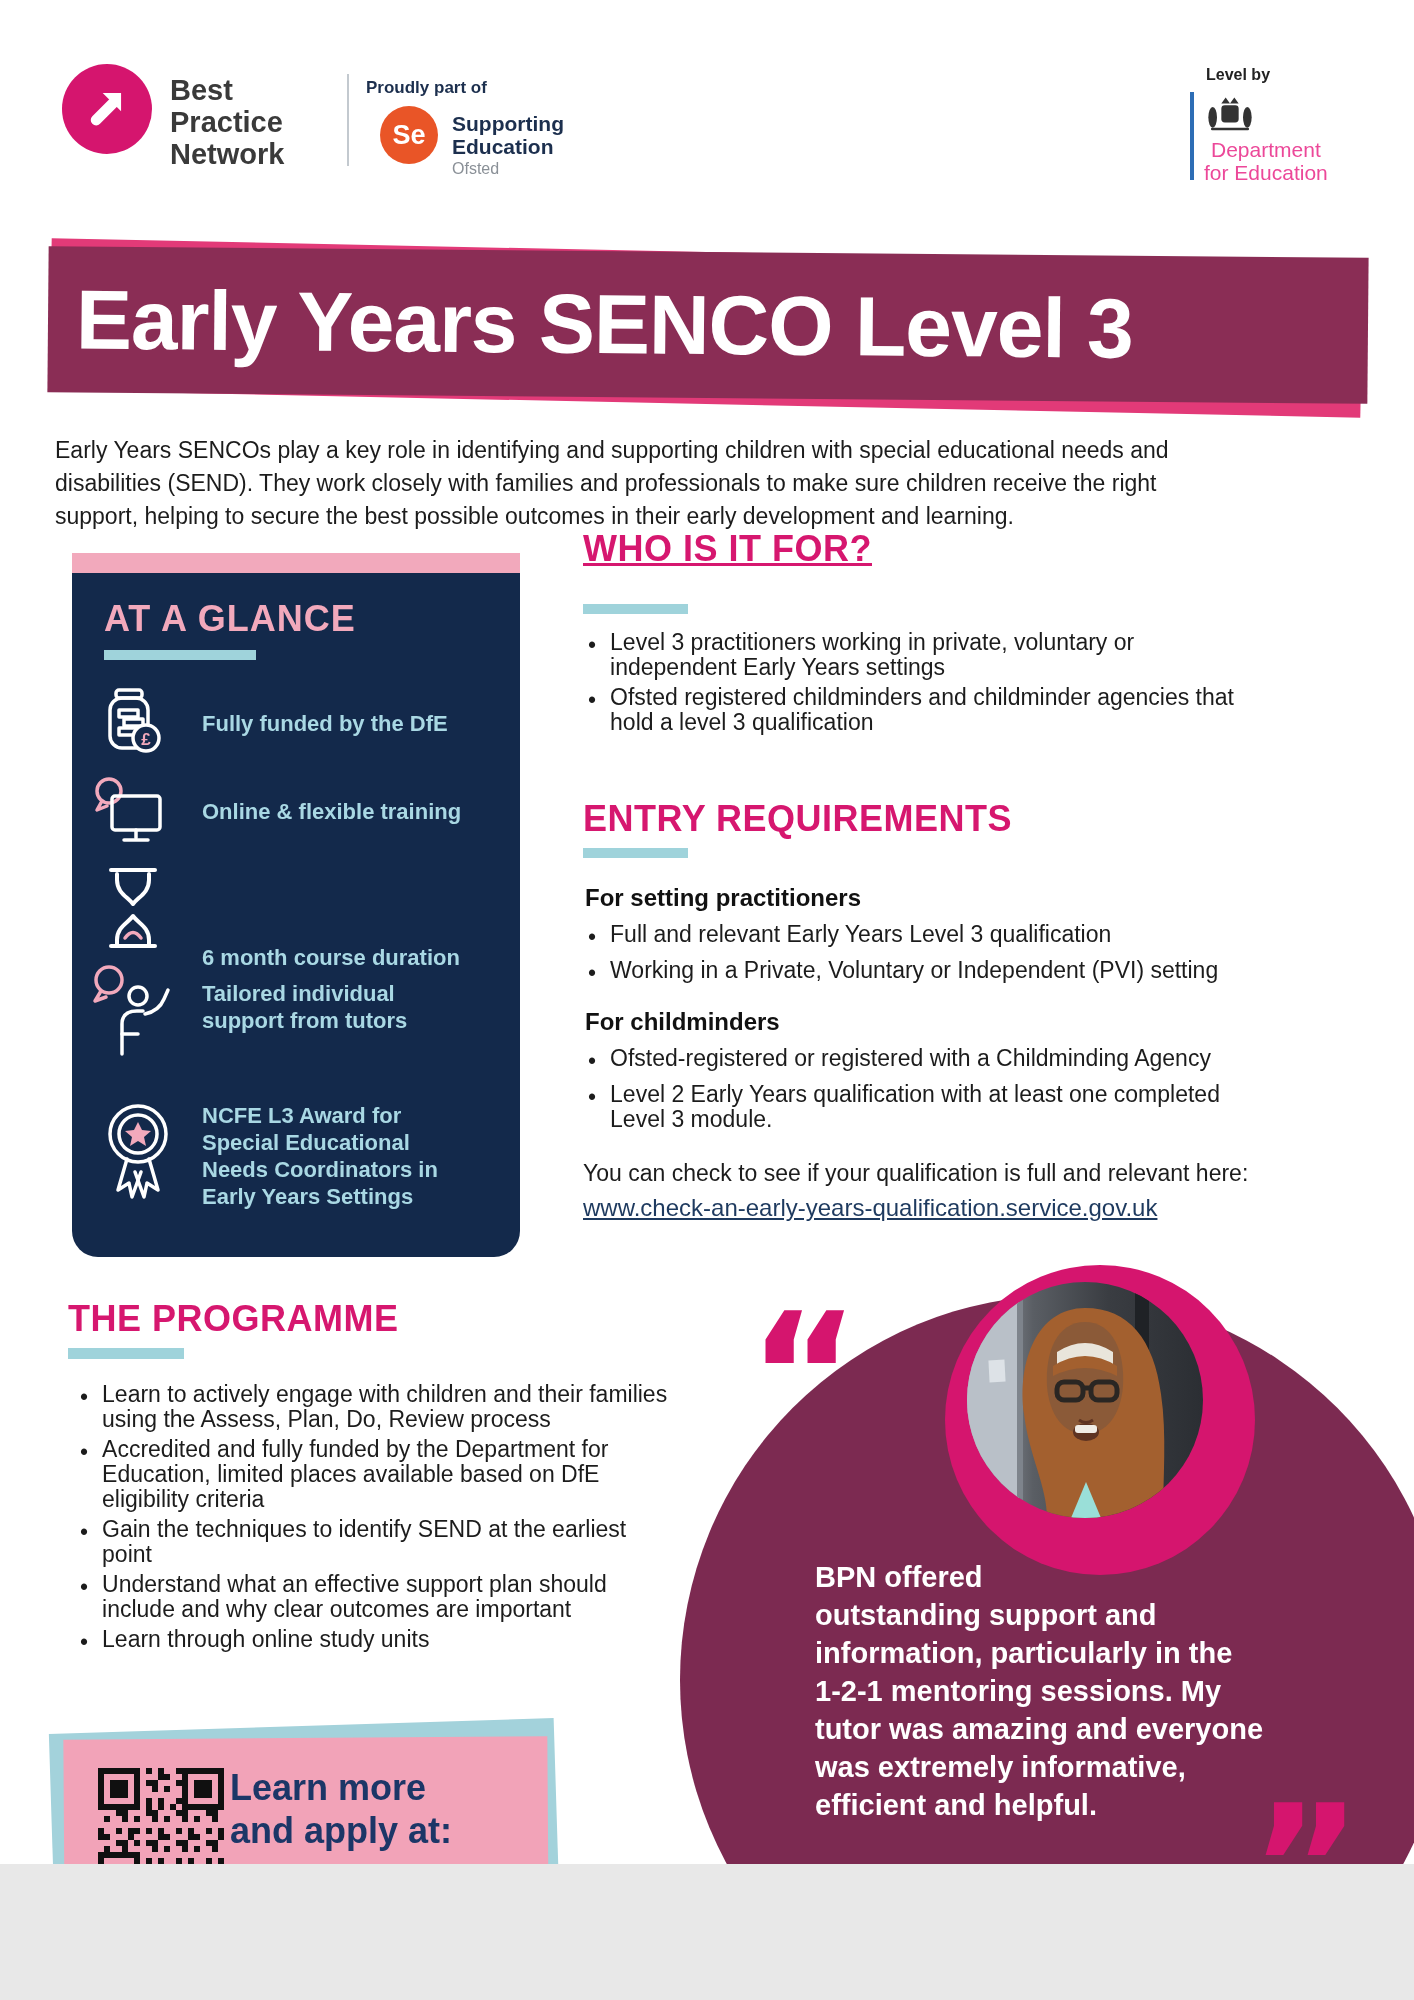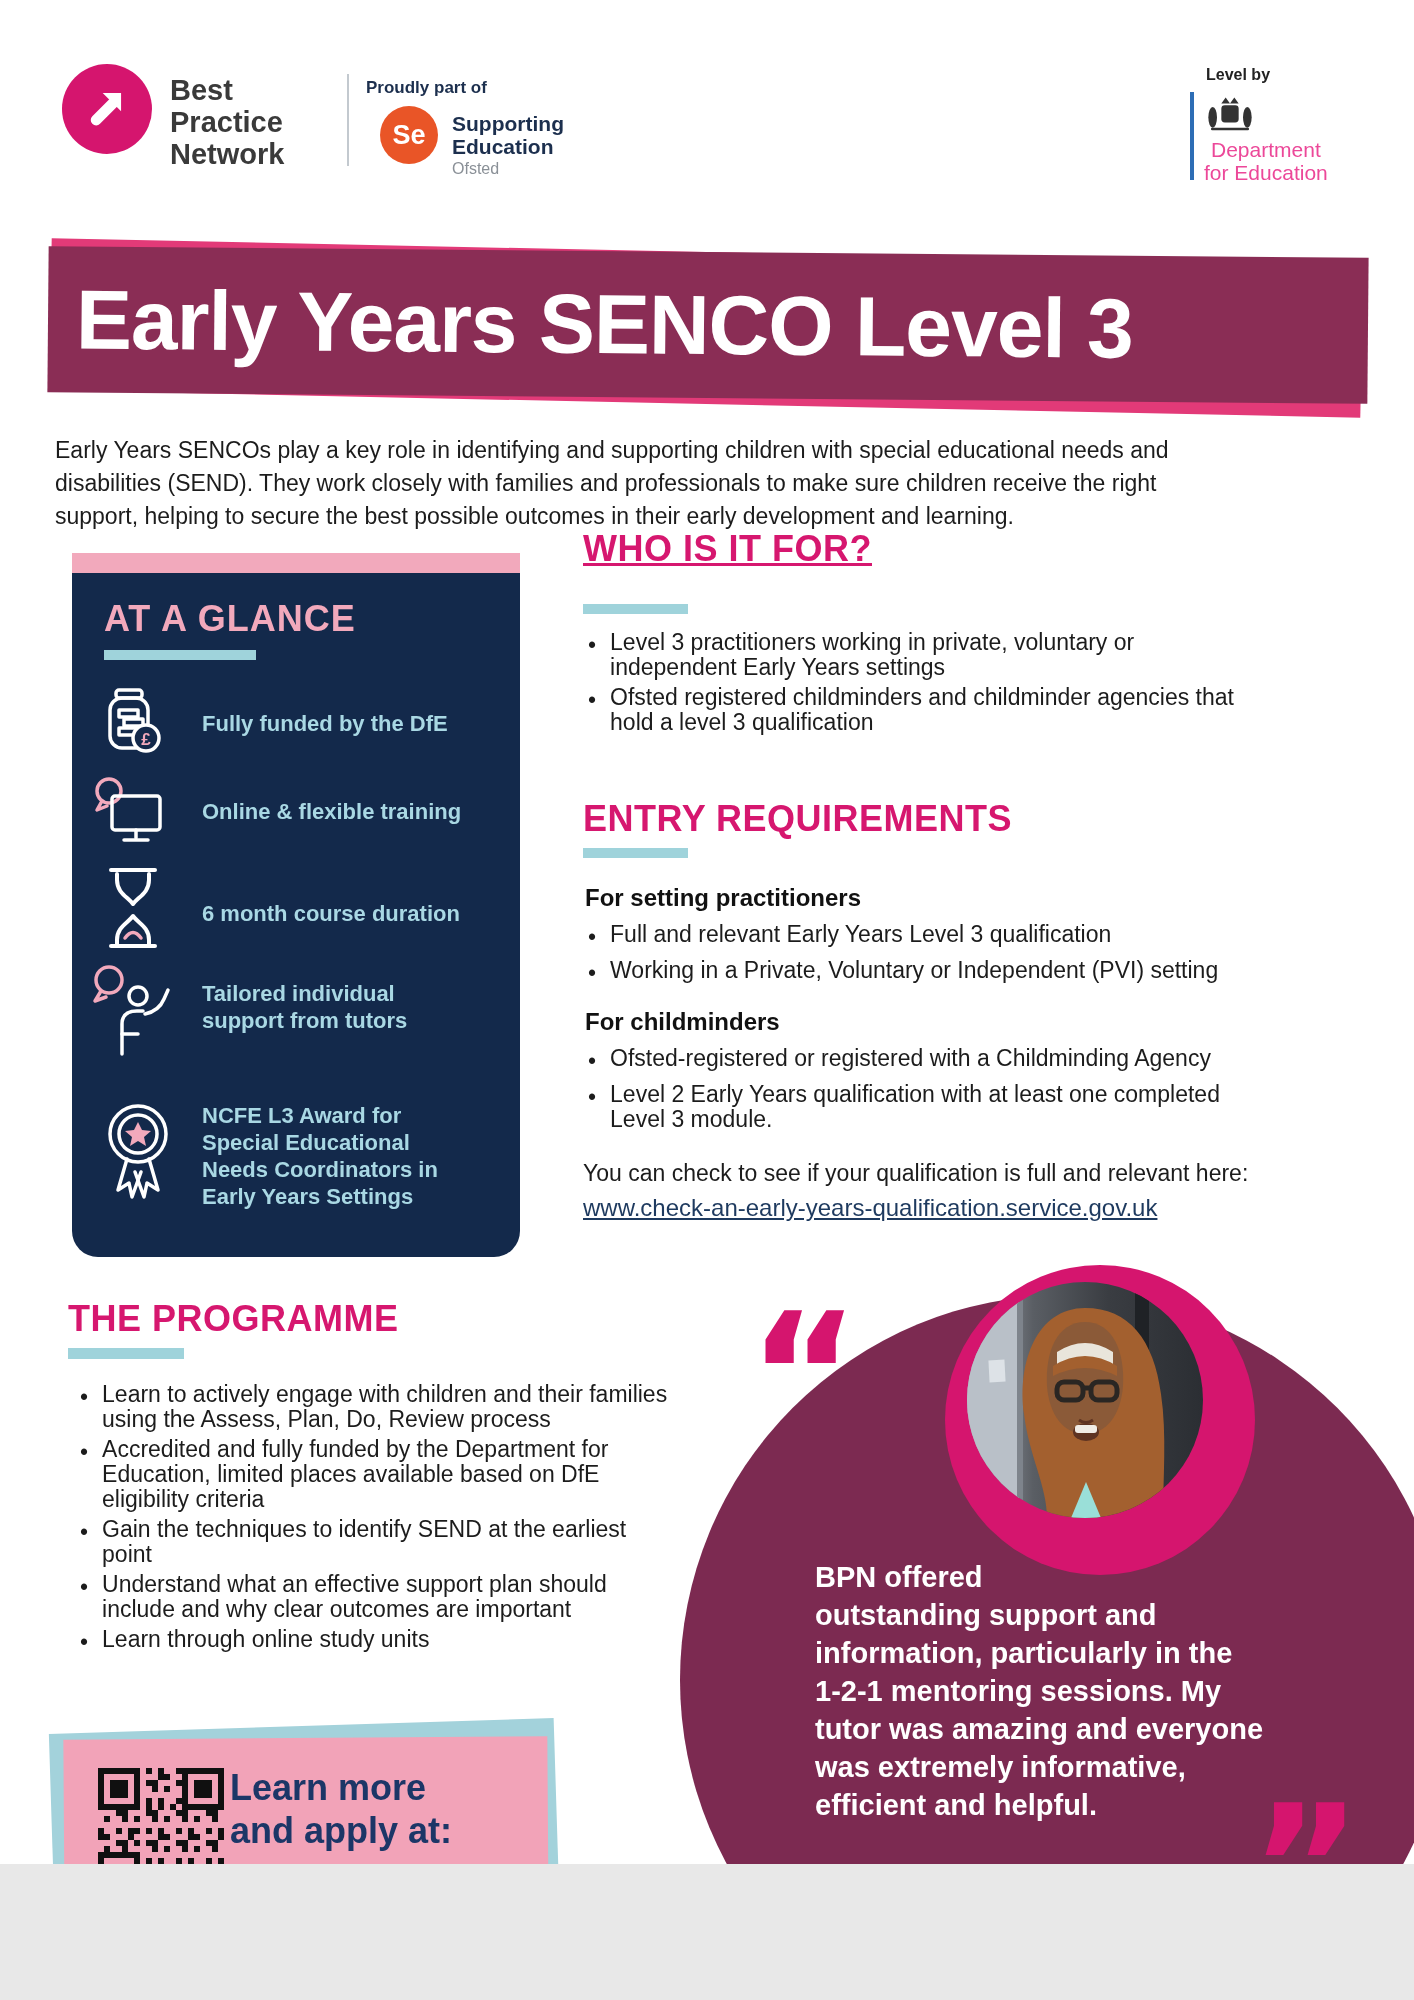--- a/index.html
+++ b/index.html
@@ -160,21 +160,21 @@
     <svg width="58" height="88" viewBox="0 0 58 88" fill="none" stroke-linecap="round" stroke-linejoin="round">
       <g stroke="#ffffff" stroke-width="4">
         <path d="M7 6 h44"></path>
         <path d="M13 10 v6 c0 13 11 17 16 24 c5 -7 16 -11 16 -24 v-6"></path>
         <path d="M13 82 v-6 c0 -13 11 -17 16 -24 c5 7 16 11 16 24 v6"></path>
         <path d="M7 82 h44"></path>
       </g>
       <path d="M21 74 q8 -11 16 0" stroke="#F2A9BC" stroke-width="3.5"></path>
     </svg>
   </div>
-  <div class="glance-label preline" style="top:900px;">6 month course duration</div>
+  <div class="glance-label preline" style="top:944px;">6 month course duration</div>
 
   <div class="gi" style="left:90px; top:962px;">
     <svg width="88" height="96" viewBox="0 0 88 96" fill="none" stroke-linecap="round" stroke-linejoin="round">
       <g stroke="#F2A9BC" stroke-width="3.5">
         <circle cx="19" cy="18" r="13"></circle>
         <path d="M11 29 l-6 10 11 -4"></path>
       </g>
       <g stroke="#ffffff" stroke-width="3.5">
         <circle cx="48" cy="34" r="9"></circle>
         <path d="M32 92 V62 q0 -13 15 -13 h6"></path>

